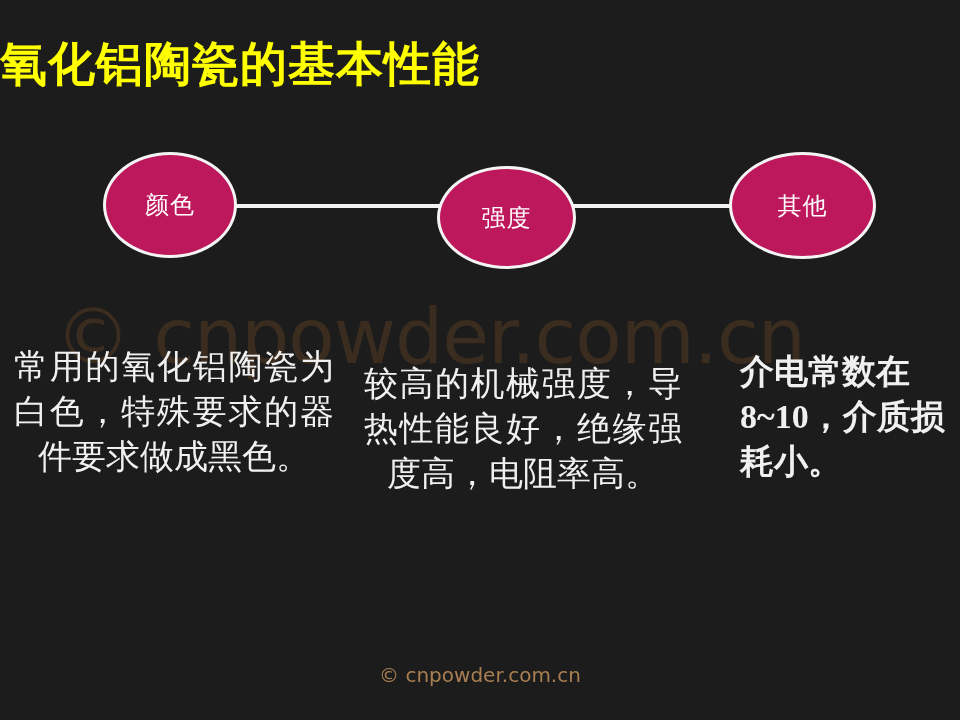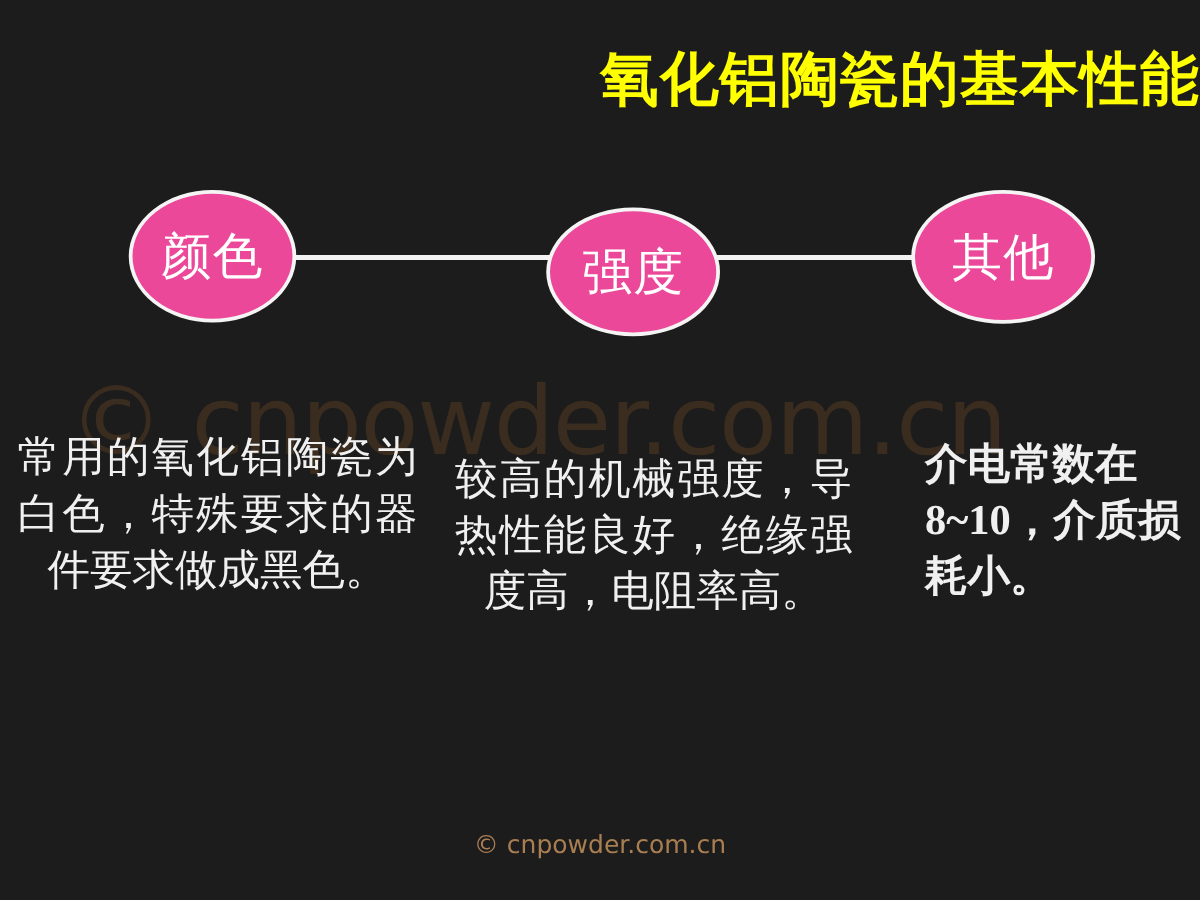--- a/index.html
+++ b/index.html
@@ -21,21 +21,21 @@
     background: #1c1c1c;
     overflow: hidden;
   }
 
   
   #slide-title {
     position: absolute;
     left: 0;
     top: 36px;
     width: 960px;
-    text-align: right;
+    text-align: left;
     color: #ffff00;
     font-family: "DejaVu Sans", "Liberation Sans", sans-serif;
     font-weight: bold;
     font-size: 47px;
     line-height: 56px;
     letter-spacing: 1px;
     white-space: nowrap;
   }
 
   
@@ -72,30 +72,30 @@
   #connector-1 {
     left: 225px;
     width: 225px;
   }
   #connector-2 {
     left: 563px;
     width: 180px;
   }
   .node {
     position: absolute;
-    background: #ec4899;
+    background: #be185d;
     border: 3px solid #f4f4f4;
     border-radius: 50%;
     box-sizing: border-box;
     display: flex;
     align-items: center;
     justify-content: center;
     color: #ffffff;
     font-family: "DejaVu Serif", "Liberation Serif", serif;
-    font-size: 40px;
+    font-size: 24px;
     line-height: 1;
     letter-spacing: 1px;
   }
   #node-color {
     left: 103px;
     top: 22px;
     width: 134px;
     height: 106px;
   }
   #node-strength {

